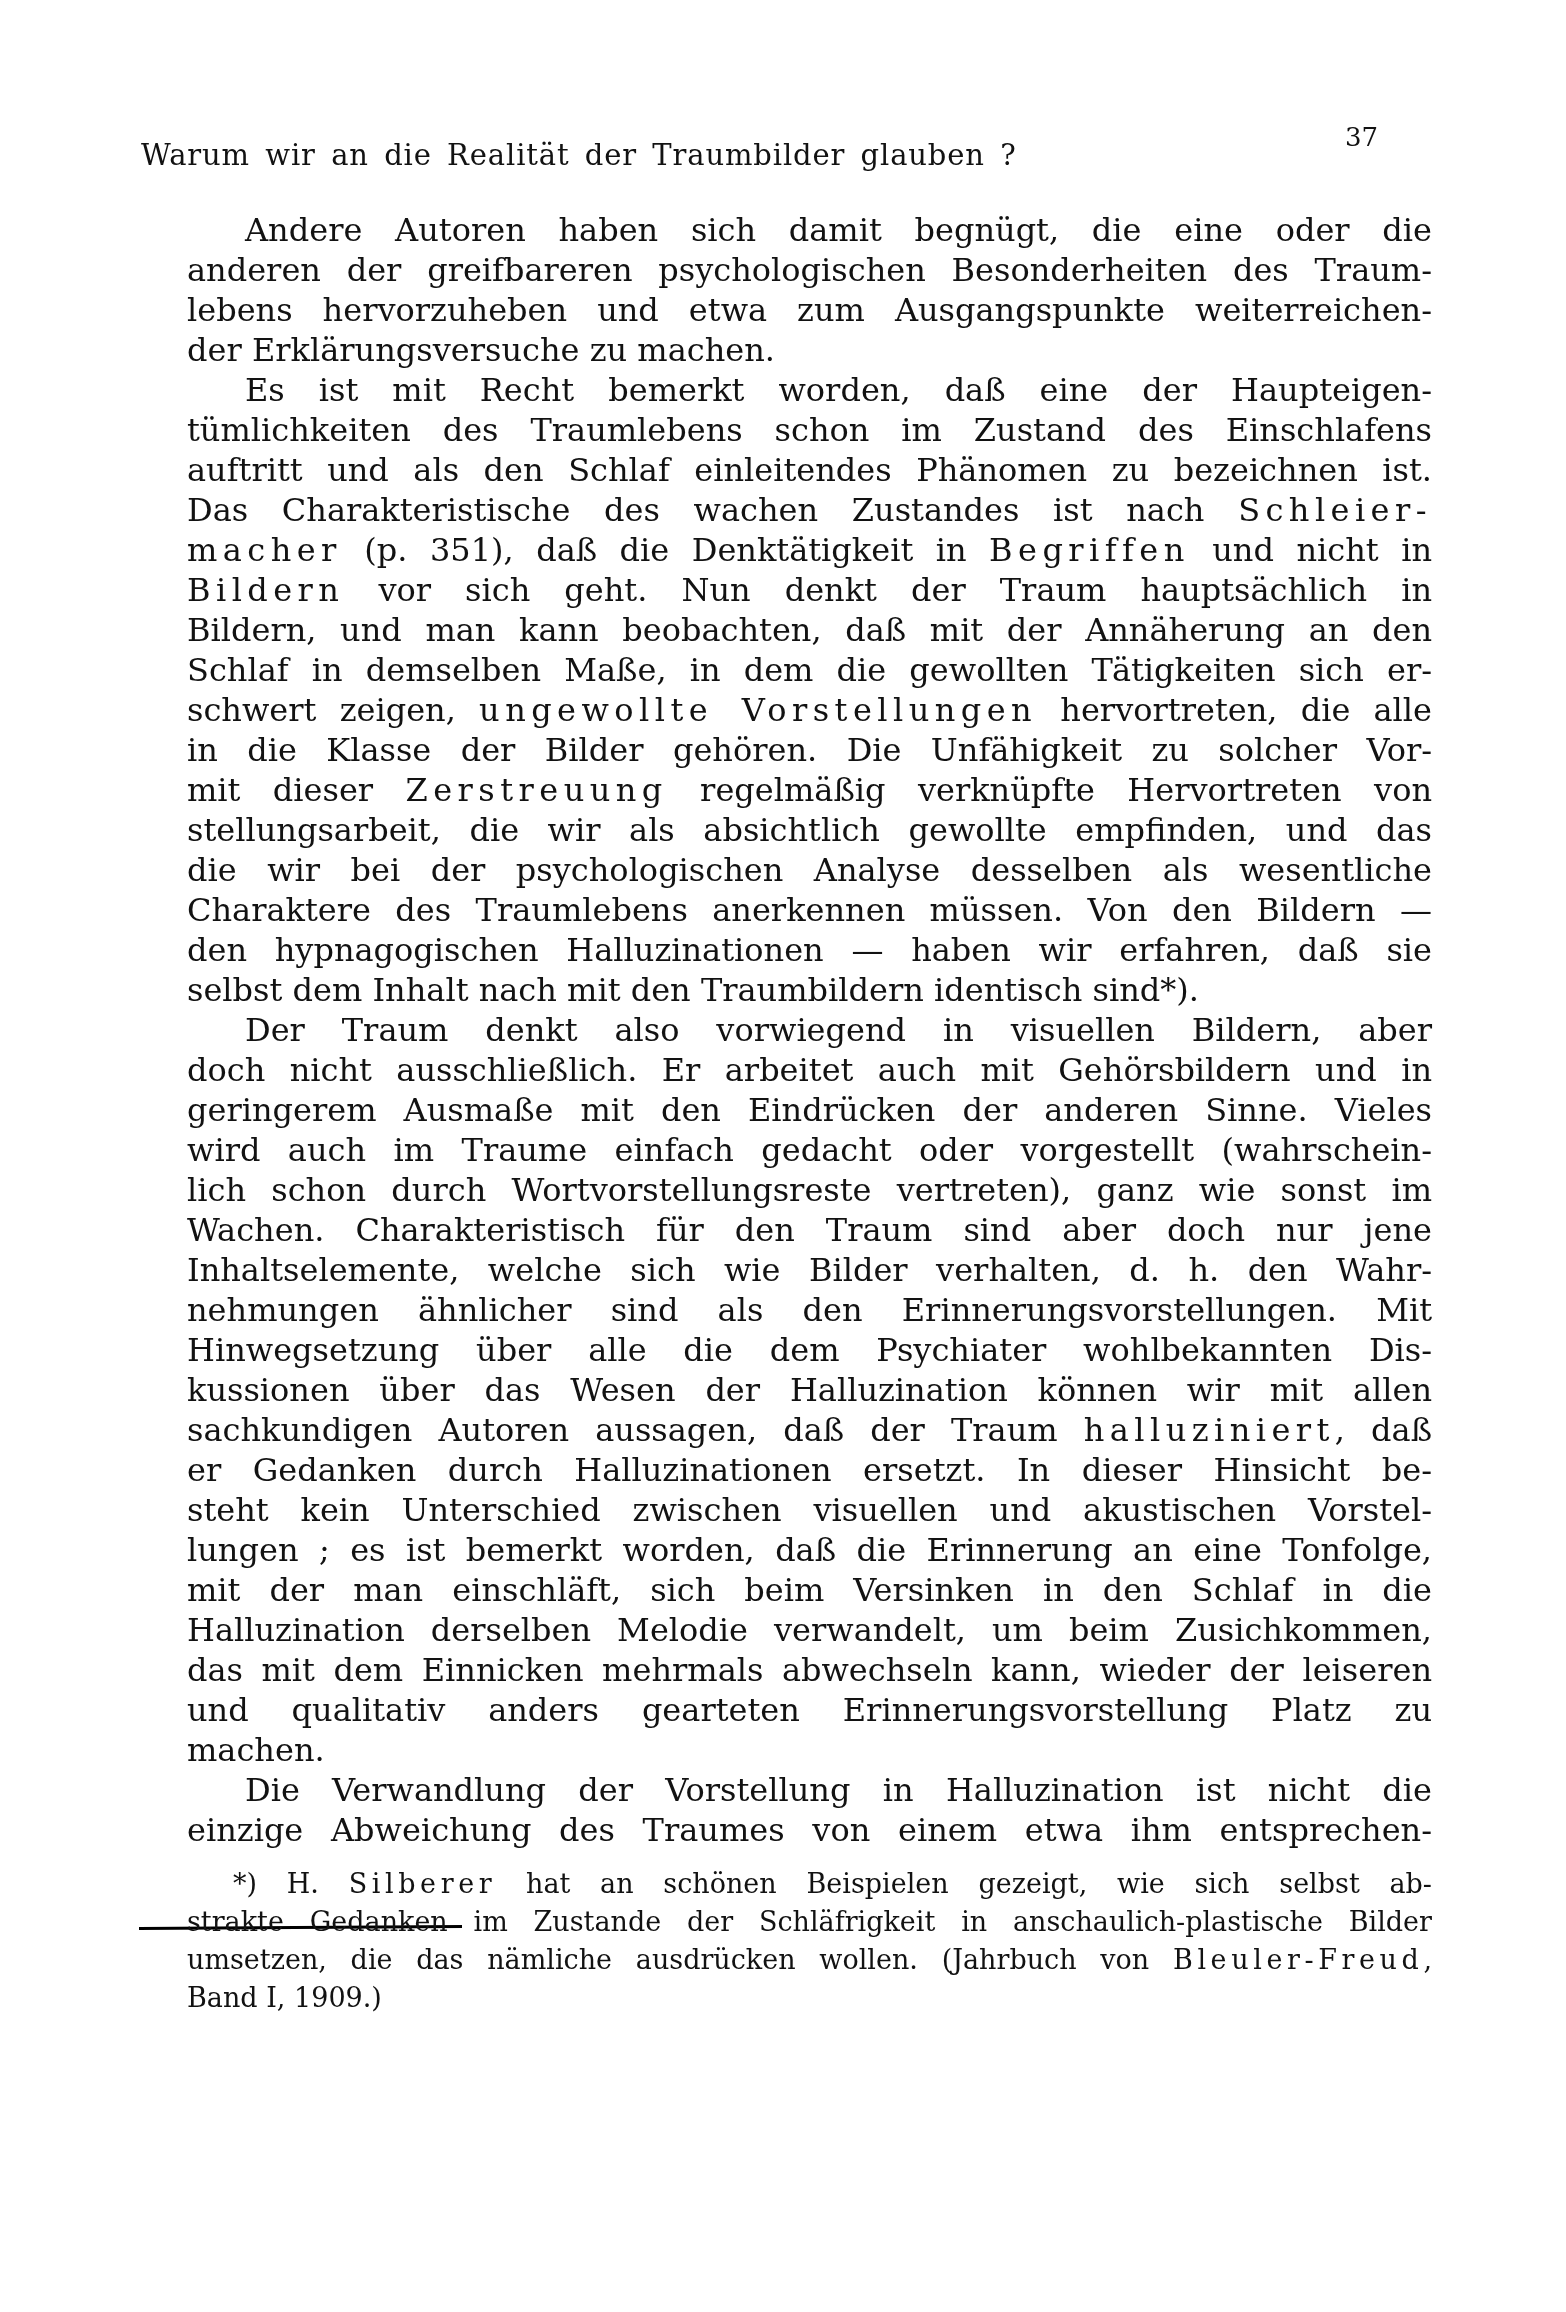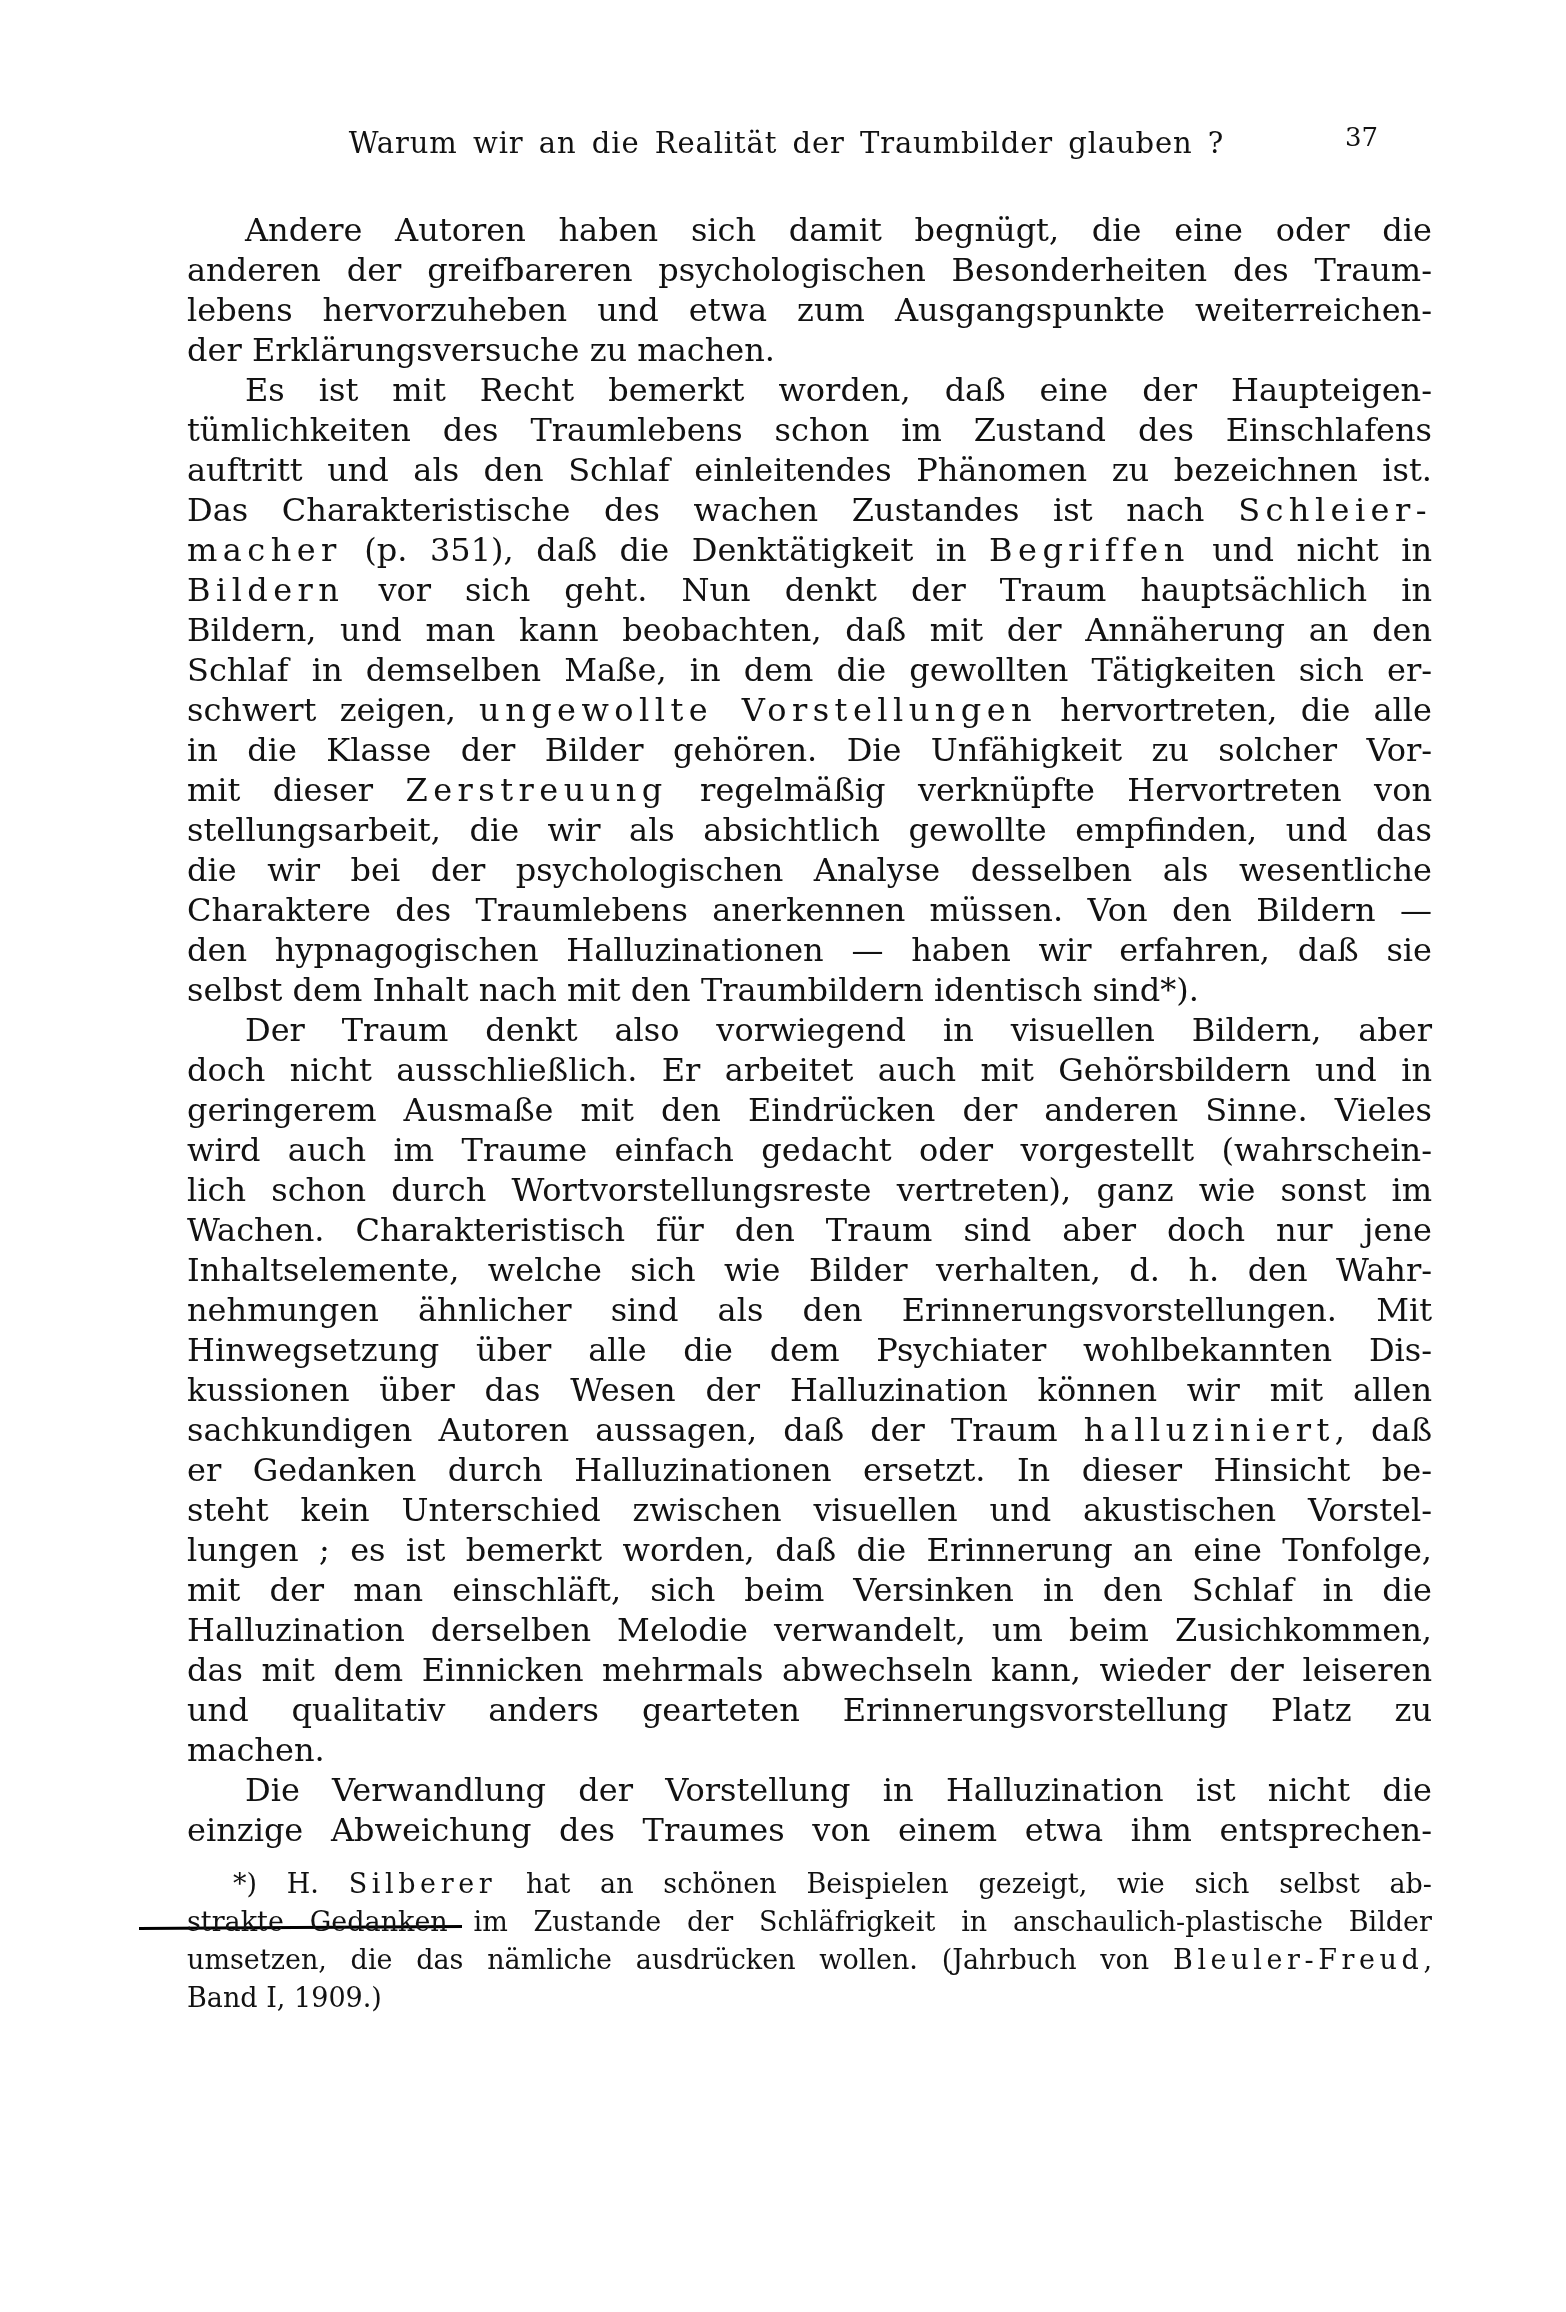--- a/index.html
+++ b/index.html
@@ -11,25 +11,25 @@
     color:#121212;
     font-family:"DejaVu Serif", "Liberation Serif", serif;
     overflow:hidden;
   }
   .running-head {
     position:absolute;
     left:141px; top:126px;
     width:1291px; height:43px;
   }
   .running-head .title {
-    text-align:center;
     font-size:29px;
     letter-spacing:0.03em;
     word-spacing:0.18em;
     white-space:nowrap;
+    margin-top:12px;
   }
   .running-head .pagenum {
     position:absolute; right:54px; top:-3.7px;
     font-size:26px;
   }
   .body-text {
     position:absolute;
     left:141px; top:210px;
     width:1291px;
     font-size:32px;

